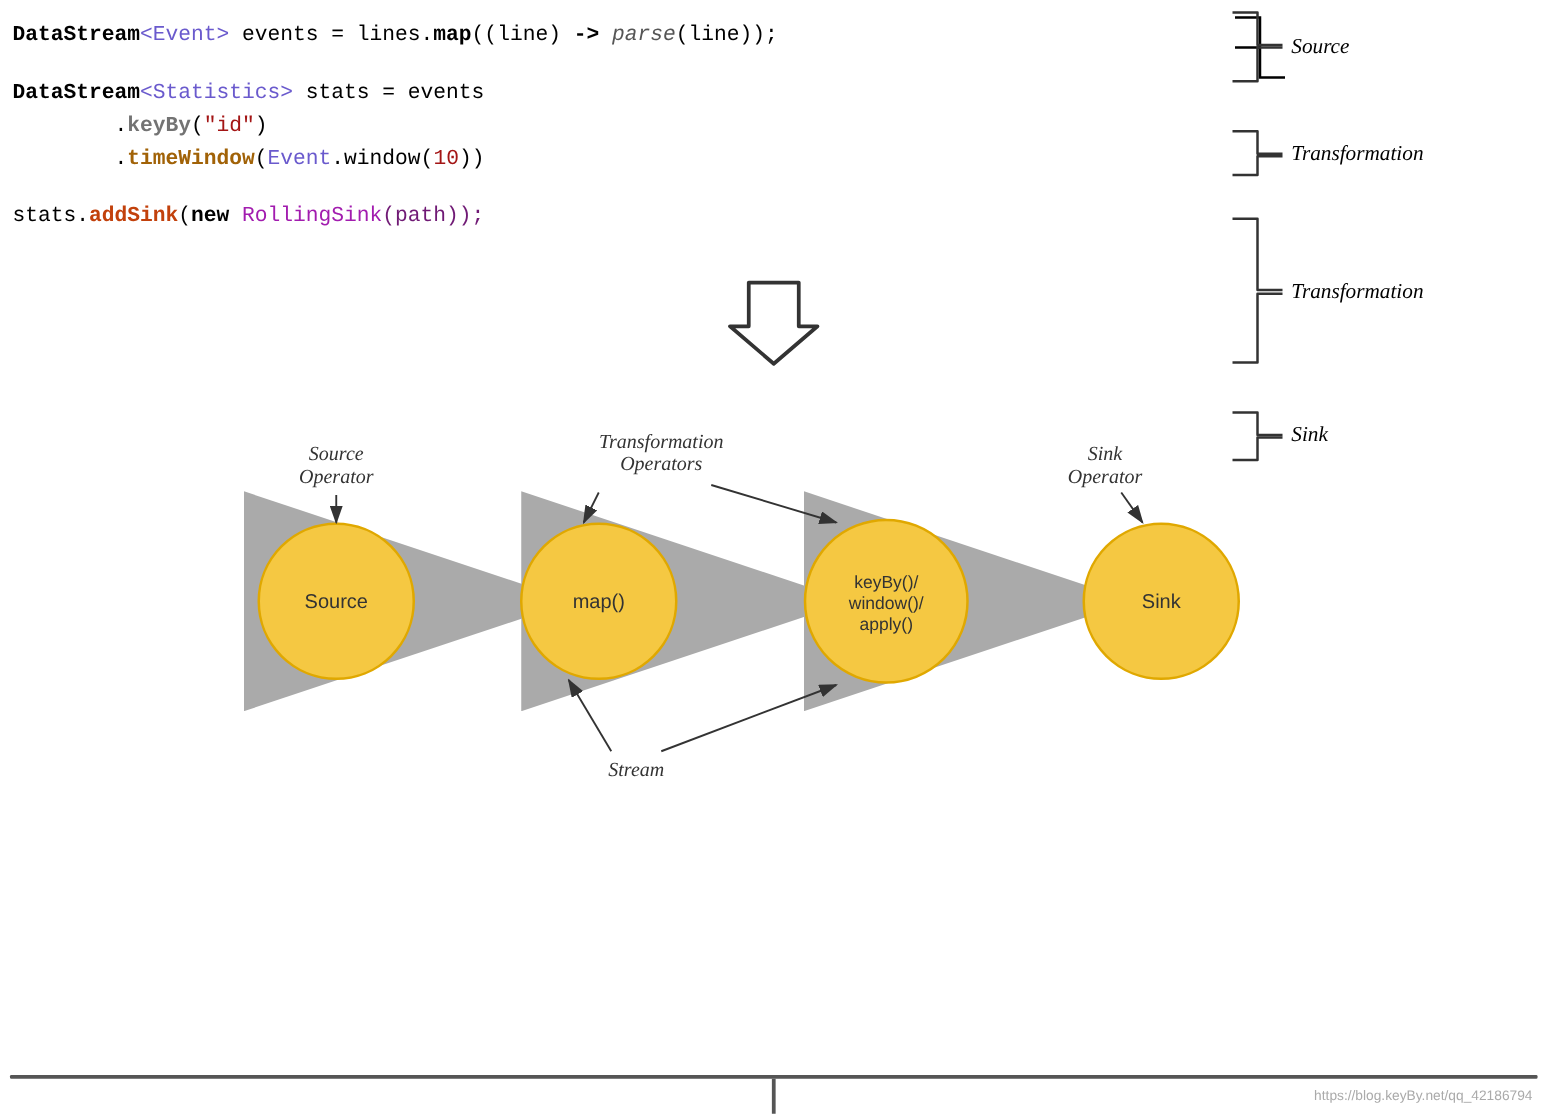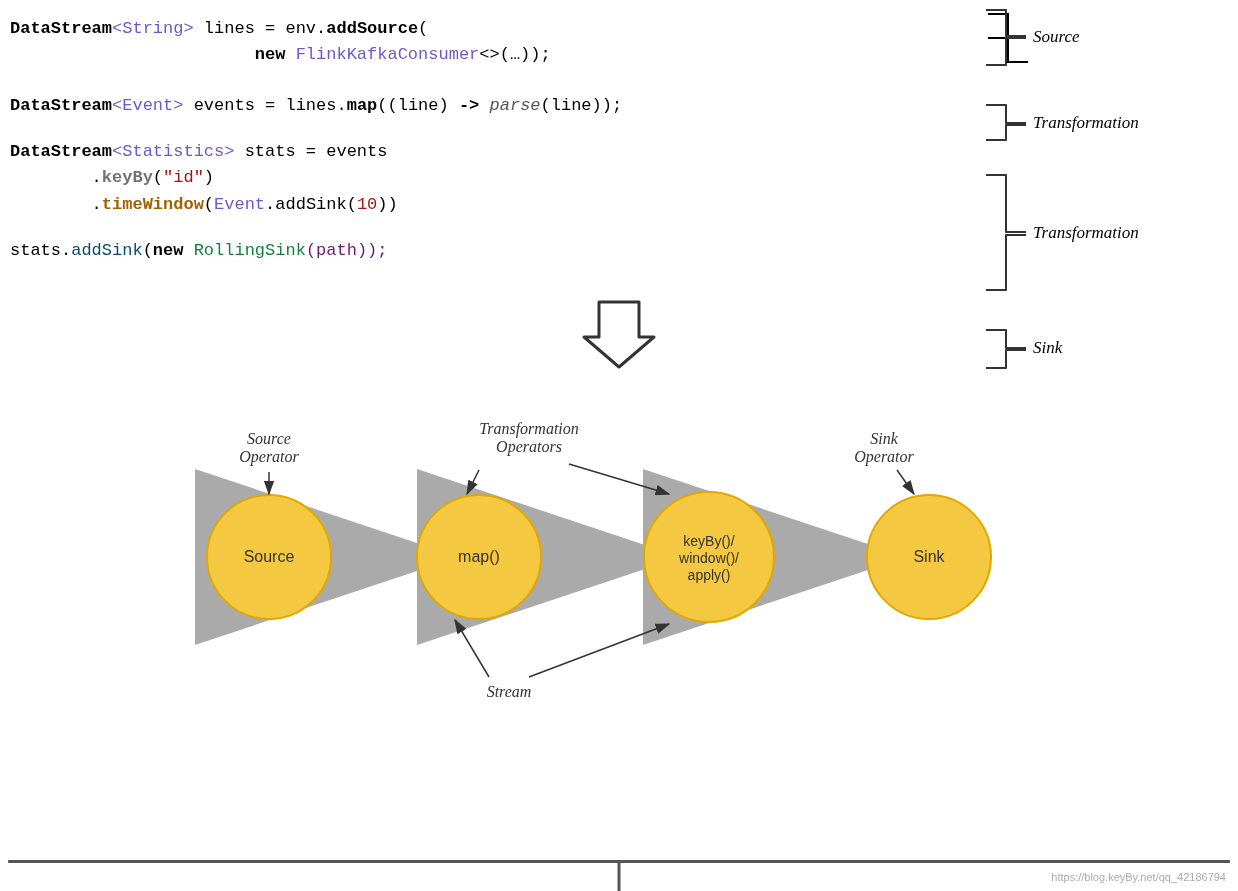--- a/index.html
+++ b/index.html
@@ -69,37 +69,33 @@
       margin-bottom: 0;
     }
   </style>
 </head>
 <body>
 
 <div class="main-wrapper">
 
   <div class="code-area">
 
-    <div class="code-group" style="margin-bottom:24px;">
-      <div class="code-line"><span style="color:#000;font-weight:bold">DataStream</span><span style="color:#6a5acd">&lt;String&gt;</span><span style="color:#000"> lines = env.</span><span style="color:#000;font-weight:bold">addSource</span><span style="color:#000">(</span></div>
-      <div class="code-line"><span style="color:#000">                        </span><span style="color:#000;font-weight:bold">new</span><span style="color:#000"> </span><span style="color:#6a5acd">FlinkKafkaConsumer</span><span style="color:#000">&lt;&gt;(…));</span></div>
-    </div>
 
     <div class="code-group" style="">
       <div class="code-line"><span style="color:#000;font-weight:bold">DataStream</span><span style="color:#6a5acd">&lt;Event&gt;</span><span style="color:#000"> events = lines.</span><span style="color:#000;font-weight:bold">map</span><span style="color:#000">((line) </span><span style="color:#000;font-weight:bold">-&gt;</span><span style="color:#000"> </span><span style="color:#555;font-style:italic">parse</span><span style="color:#000">(line));</span></div>
     </div>
 
     <div class="code-group" style="margin-bottom:20px;">
       <div class="code-line"><span style="color:#000;font-weight:bold">DataStream</span><span style="color:#6a5acd">&lt;Statistics&gt;</span><span style="color:#000"> stats = events</span></div>
       <div class="code-line"><span style="color:#000">        .</span><span style="color:#737373;font-weight:bold">keyBy</span><span style="color:#000">(</span><span style="color:#a31515">"id"</span><span style="color:#000">)</span></div>
-      <div class="code-line"><span style="color:#000">        .</span><span style="color:#a16207;font-weight:bold">timeWindow</span><span style="color:#000">(</span><span style="color:#6a5acd">Event</span><span style="color:#000">.addSink(</span><span style="color:#a31515">10</span><span style="color:#000">))</span></div>
+      <div class="code-line"><span style="color:#000">        .</span><span style="color:#a16207;font-weight:bold">timeWindow</span><span style="color:#000">(</span><span style="color:#6a5acd">Event</span><span style="color:#000">.window(</span><span style="color:#a31515">10</span><span style="color:#000">))</span></div>
     </div>
 
     <div class="code-group">
-      <div class="code-line"><span style="color:#000">stats.</span><span style="color:#0c4a6e;font-weight:normal">addSink</span><span style="color:#000">(</span><span style="color:#000;font-weight:bold">new</span><span style="color:#000"> </span><span style="color:#15803d">RollingSink</span><span style="color:#701a75">(path));</span></div>
+      <div class="code-line"><span style="color:#000">stats.</span><span style="color:#c2410c;font-weight:bold">addSink</span><span style="color:#000">(</span><span style="color:#000;font-weight:bold">new</span><span style="color:#000"> </span><span style="color:#a21caf">RollingSink</span><span style="color:#701a75">(path));</span></div>
     </div>
   </div>
 
   <svg style="position:absolute;top:0;right:0;width:260px;height:400px;" viewBox="0 0 260 400">
 
     <path d="M 10,14 L 30,14 L 30,62 L 50,62 M 30,38 L 10,38" stroke="#000" stroke-width="2" fill="none"></path>
     <path d="M 10,14 Q 10,14 10,14 L 10,62" stroke="#000" stroke-width="0" fill="none"></path>
 
     <text x="55" y="42" font-family="Georgia,serif" font-style="italic" font-size="17" fill="#000">Source</text>
     <path d="M 8,10 L 28,10 L 28,36 L 48,36" stroke="#333" stroke-width="2" fill="none" stroke-linejoin="round"></path>

